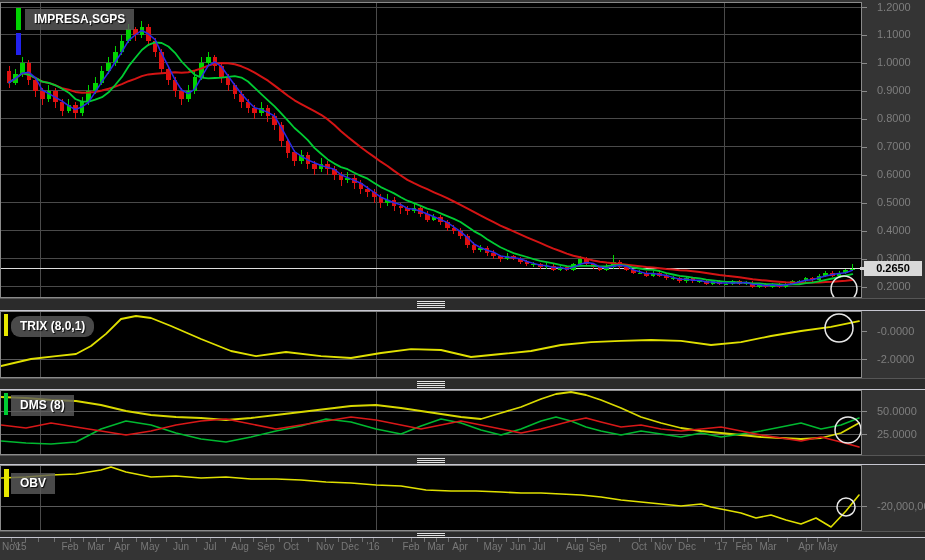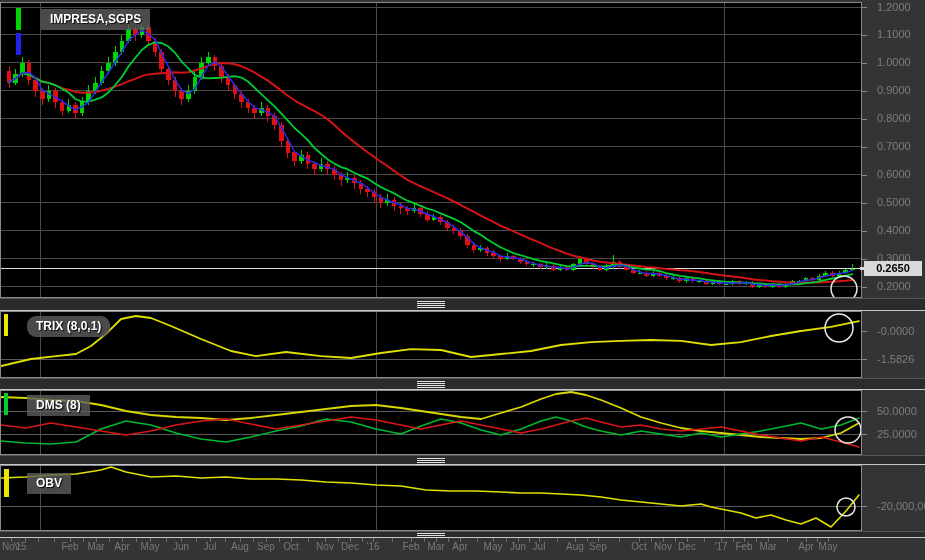--- a/index.html
+++ b/index.html
@@ -3,21 +3,21 @@
 <meta charset="utf-8">
 <style>
   html,body{margin:0;padding:0;background:#343434;}
   body{width:925px;height:560px;overflow:hidden;font-family:"Liberation Sans",sans-serif;}
   .root{position:relative;width:925px;height:560px;background:#343434;}
   .panel{position:absolute;left:0;width:862px;box-sizing:border-box;background:#000;border:1px solid #8a8a8a;}
   .panel svg{display:block;}
   .sep{position:absolute;left:0;width:925px;box-sizing:border-box;background:#2b2b2b;border-top:1px solid #565656;border-bottom:1px solid #c6c6d0;}
   .grip{position:absolute;left:417px;top:2px;width:28px;height:8px;background:repeating-linear-gradient(#e3e3e3 0 1px,rgba(0,0,0,0) 1px 2px);}
   .grip.small{height:5px;}
-  .lbox{position:absolute;background:rgba(92,92,92,0.80);color:#fff;font-weight:bold;font-size:12px;line-height:14px;padding:3px 9px 4px 9px;text-shadow:1px 1px 1px rgba(0,0,0,0.9);white-space:nowrap;z-index:5;margin-left:16px;}
+  .lbox{position:absolute;background:rgba(92,92,92,0.80);color:#fff;font-weight:bold;font-size:12px;line-height:14px;padding:3px 9px 4px 9px;text-shadow:1px 1px 1px rgba(0,0,0,0.9);white-space:nowrap;z-index:5;}
   .swatch{position:absolute;z-index:5;}
   .ylab{position:absolute;left:869px;color:#7e7e7e;font-size:11px;line-height:13px;white-space:nowrap;margin-left:8px;}
   .ytick{position:absolute;left:862px;width:5px;height:1px;background:#8a8a8a;}
   .xlab{position:absolute;top:541px;color:#787878;font-size:10px;transform:translateX(-50%);white-space:nowrap;}
   .xtick{position:absolute;top:538px;width:1px;height:4px;background:#6e6e6e;}
   .price-badge{position:absolute;left:864px;width:58px;height:15px;background:#d9d9d9;color:#000;font-size:11px;font-weight:bold;text-align:center;line-height:15px;z-index:6;}
   .badge-notch{position:absolute;left:860px;width:4px;height:3px;background:#d9d9d9;z-index:6;}
 </style>
 </head>
 <body>
@@ -385,21 +385,21 @@
       <div class="ylab" style="top: 196px;">0.5000</div>
       <div class="ytick" style="top: 231px;"></div>
       <div class="ylab" style="top: 224px;">0.4000</div>
       <div class="ytick" style="top: 259px;"></div>
       <div class="ylab" style="top: 252px;">0.3000</div>
       <div class="ytick" style="top: 287px;"></div>
       <div class="ylab" style="top: 280px;">0.2000</div>
       <div class="ytick" style="top: 331px;"></div>
       <div class="ylab" style="top: 325px;">-0.0000</div>
       <div class="ytick" style="top: 359px;"></div>
-      <div class="ylab" style="top: 353px;">-1.5826</div>
+      <div class="ylab" style="top: 353px;">-2.0000</div>
       <div class="ytick" style="top: 411px;"></div>
       <div class="ylab" style="top: 405px;">50.0000</div>
       <div class="ytick" style="top: 434px;"></div>
       <div class="ylab" style="top: 428px;">25.0000</div>
       <div class="ytick" style="top: 506px;"></div>
       <div class="ylab" style="top: 500px;">-20,000,000</div>
     </div>
 
   <div class="badge-notch" id="badge-notch" style="top: 267px;"></div>
   <div class="price-badge" id="price-badge" style="top: 261px;"><span>0.2650</span></div>

